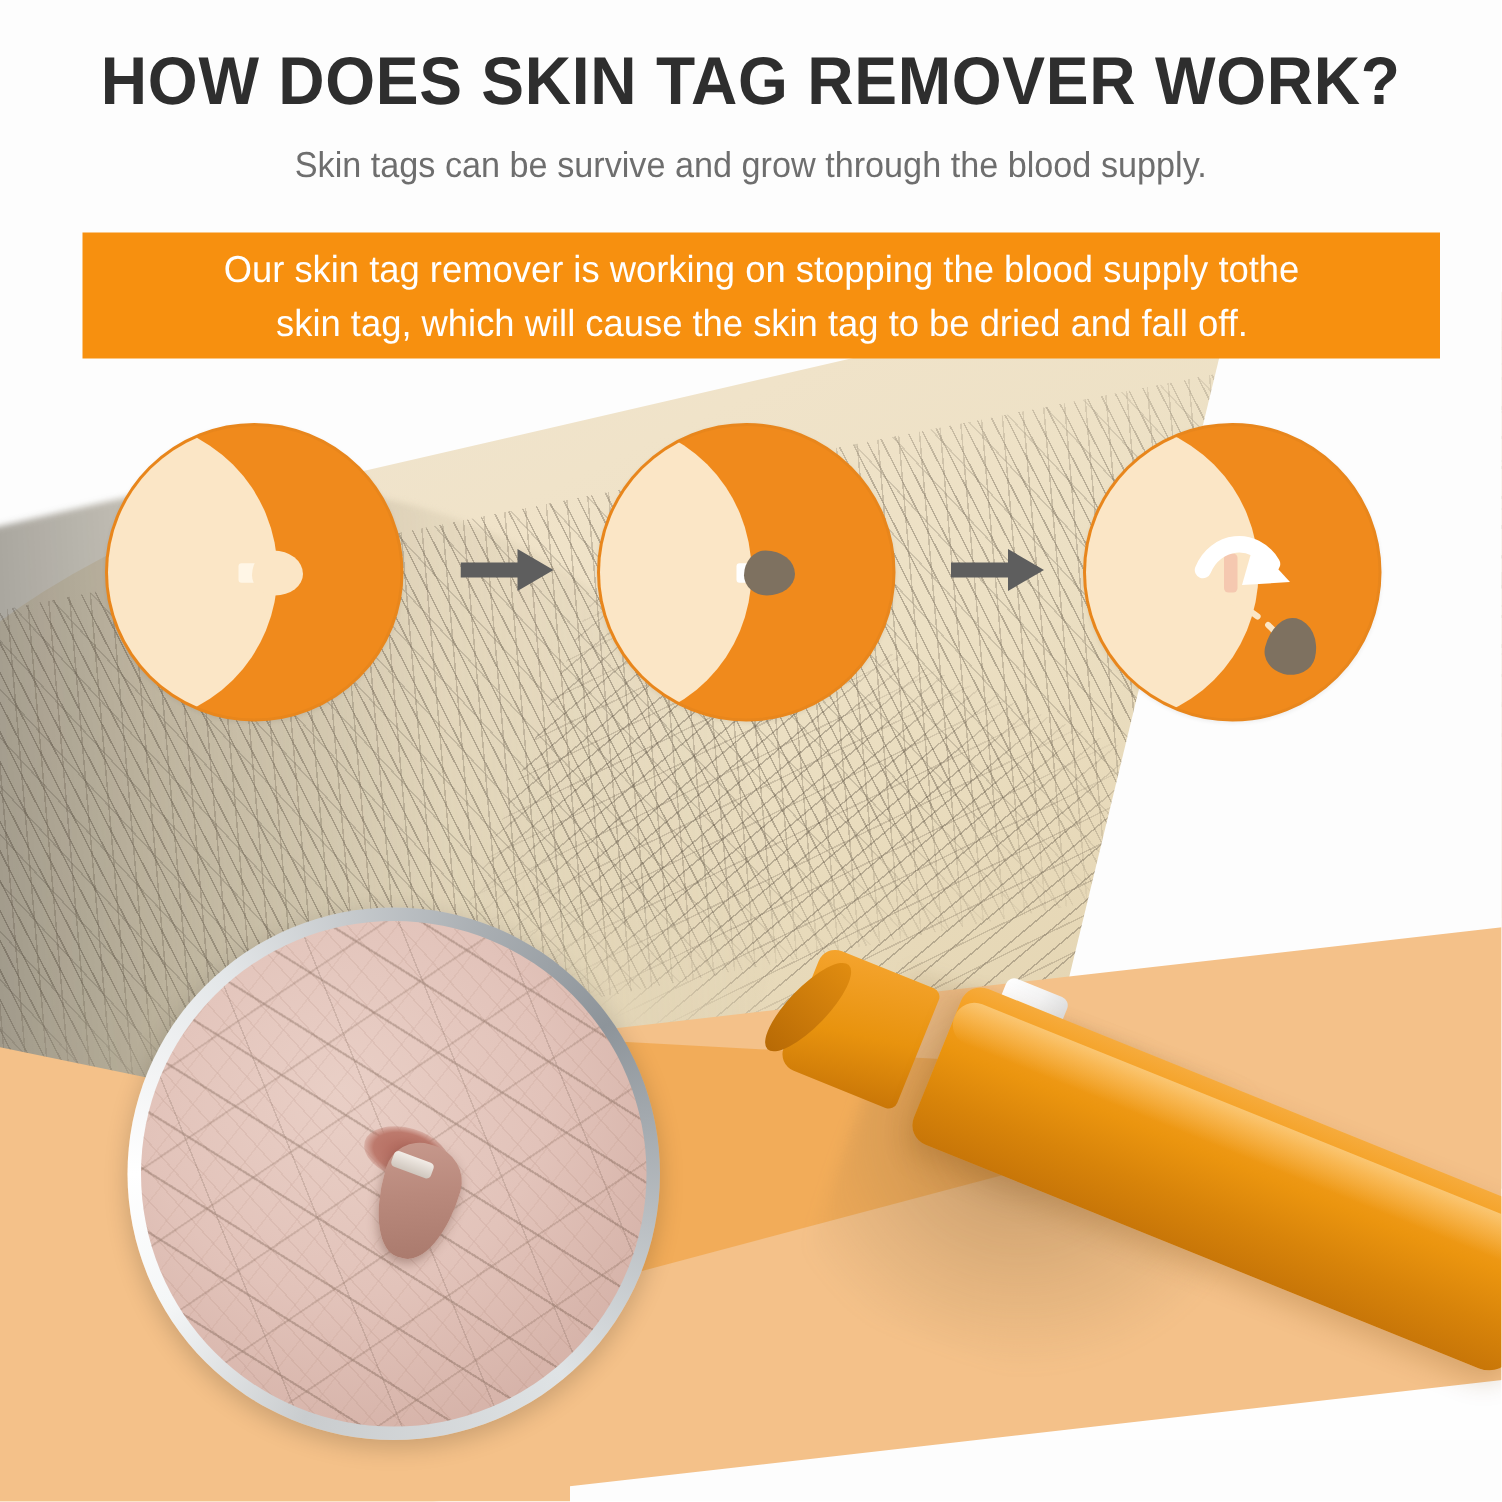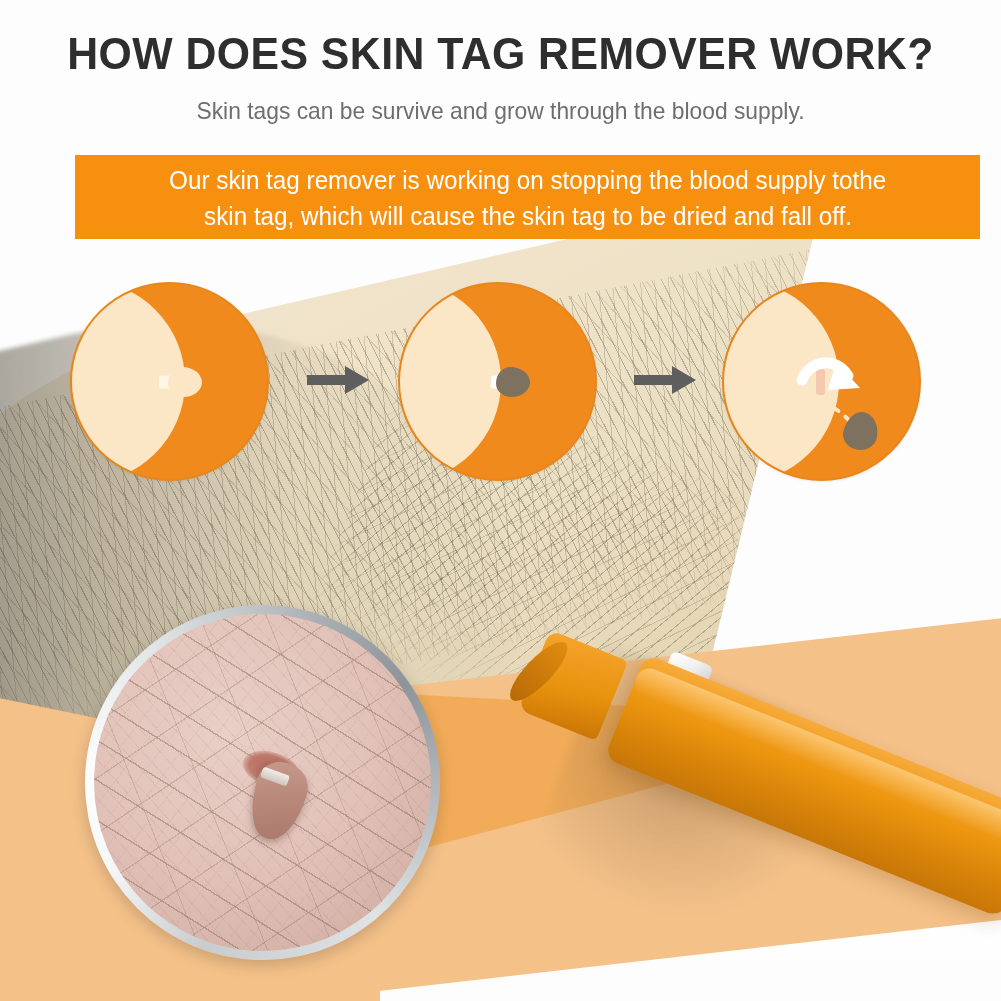--- a/index.html
+++ b/index.html
@@ -139,21 +139,20 @@
     position:absolute;
     left:55px; top:155px;
     width:905px; height:84px;
     background:#f7900f;
     display:flex;
     flex-direction:column;
     align-items:center;
     justify-content:center;
     padding-top:2px;
     box-sizing:border-box;
-    margin-left:20px;
   }
   .banner-line{
     color:#ffffff;
     font-size:25px;
     line-height:36px;
     white-space:nowrap;
     transform:scaleX(.97);
     font-family:"Liberation Sans","DejaVu Sans",sans-serif;
   }
 

